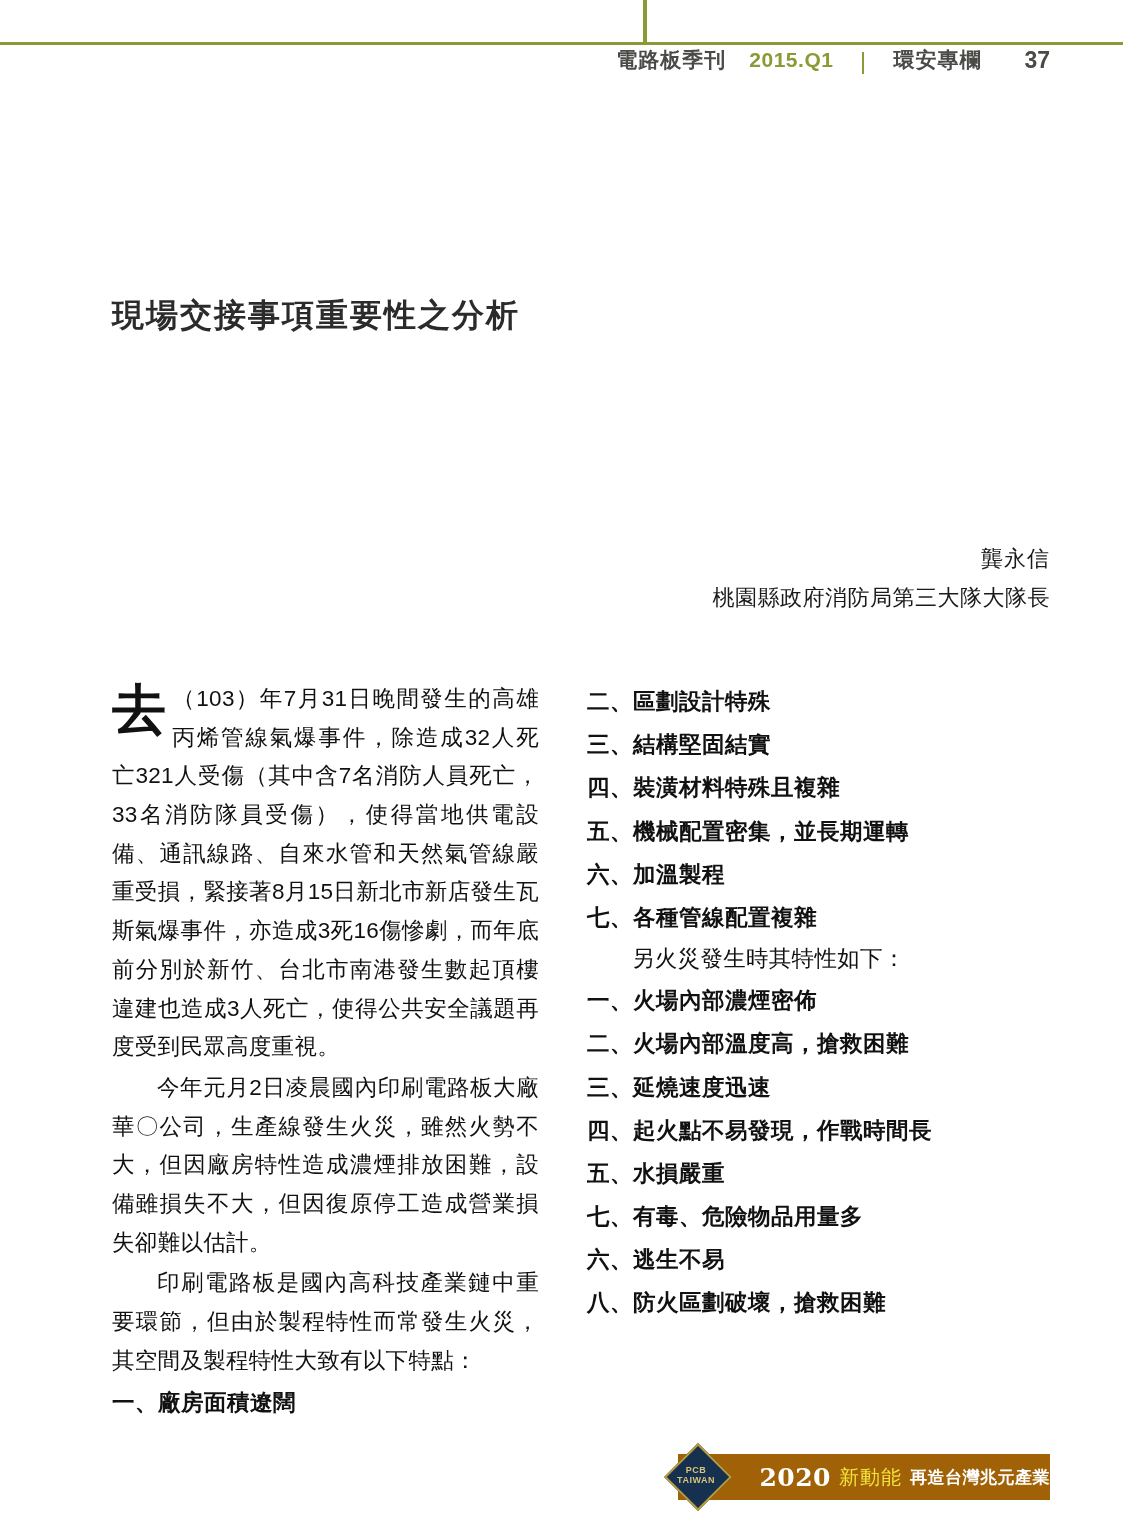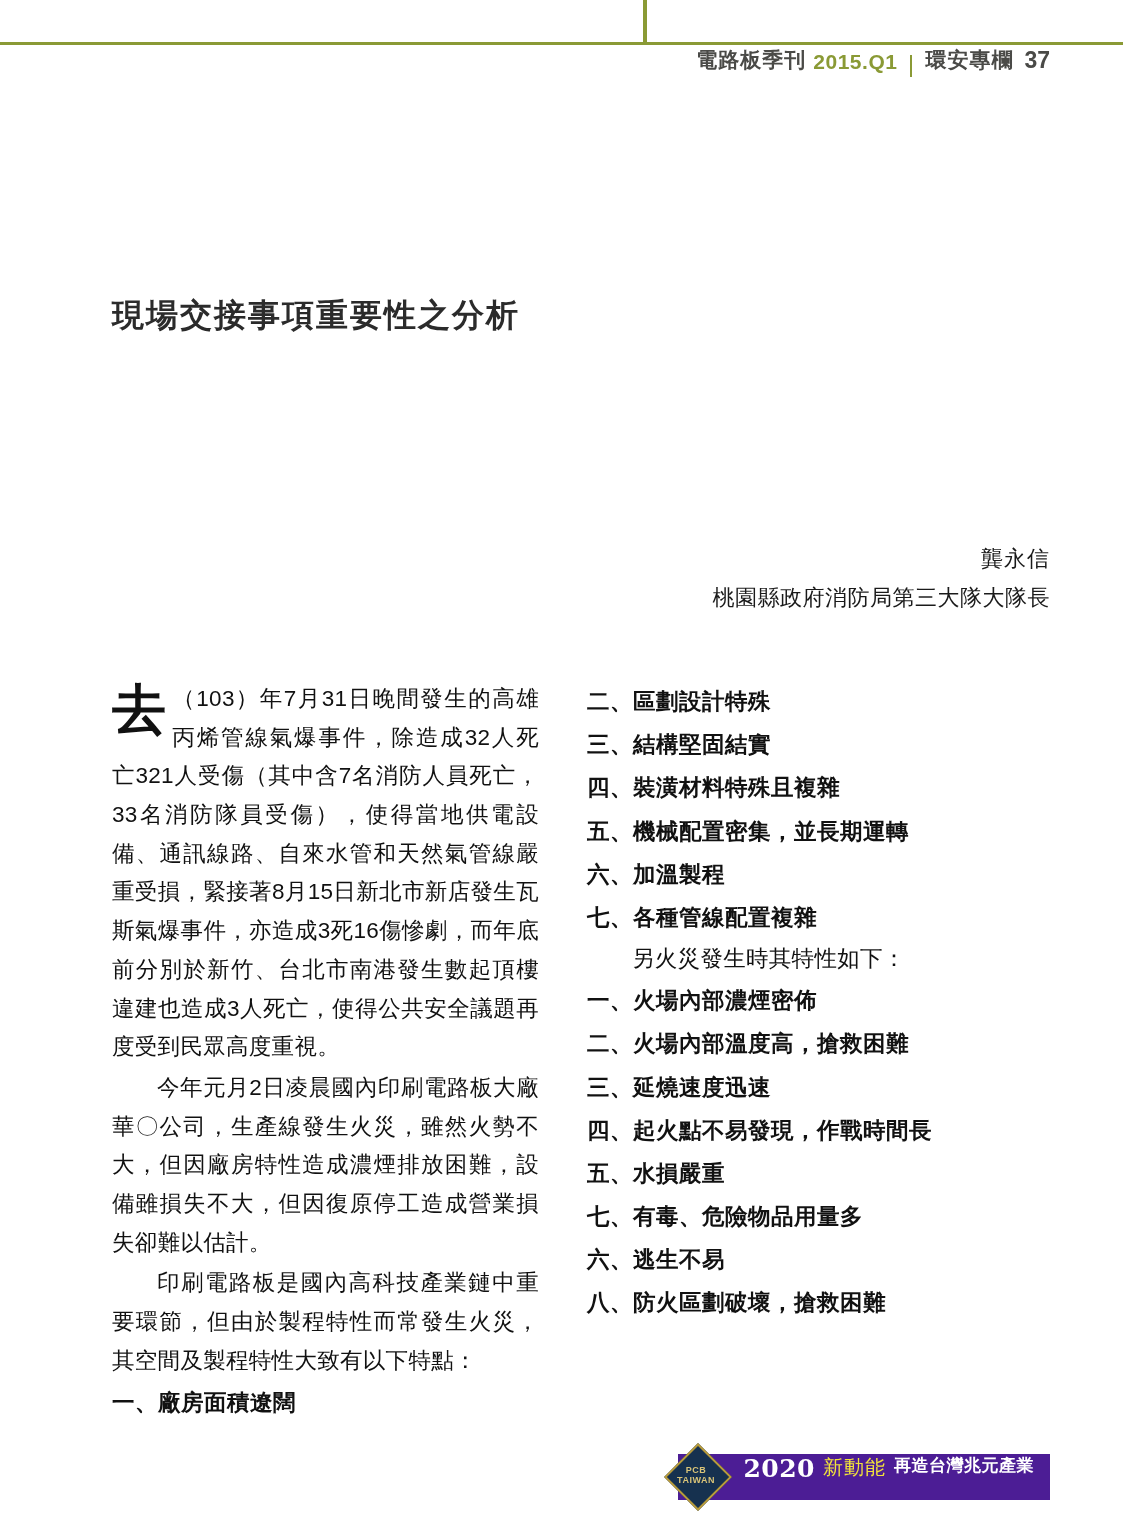--- a/index.html
+++ b/index.html
@@ -37,22 +37,22 @@
     left: 0;
     width: 100%;
     height: 3px;
     background: #8a9a35;
   }
   .header-text {
     position: absolute;
     top: 46px;
     right: 73px;
     display: flex;
-    align-items: flex-end;
-    gap: 7px;
+    align-items: center;
+    gap: 23px;
     white-space: nowrap;
   }
   .h-journal {
     font-size: 21px;
     font-weight: bold;
     color: #4a4a47;
     letter-spacing: 1px;
   }
   .h-issue {
     font-size: 21px;
@@ -72,21 +72,21 @@
   .h-section {
     font-size: 21px;
     font-weight: bold;
     color: #4a4a47;
     letter-spacing: 1px;
   }
   .h-page {
     font-size: 23px;
     font-weight: bold;
     color: #4a4a47;
-    margin-left: 4px;
+    margin-left: 20px;
   }
 
   
   .title-block {
     position: absolute;
     top: 272px;
     left: 112px;
     width: 900px;
   }
   .main-title {
@@ -187,24 +187,24 @@
     left: 0;
     width: 100%;
     height: 56px;
   }
   .footer-bar {
     position: absolute;
     right: 73px;
     bottom: 0;
     width: 372px;
     height: 46px;
-    background: #4c1d95;
+    background: #a16207;
     display: flex;
+    align-items: center;
     justify-content: flex-end;
-    padding-right: 16px;
     box-sizing: border-box;
   }
   .footer-diamond-wrap {
     position: absolute;
     right: 396px;
     bottom: -6px;
     width: 62px;
     height: 62px;
   }
   .footer-diamond {

